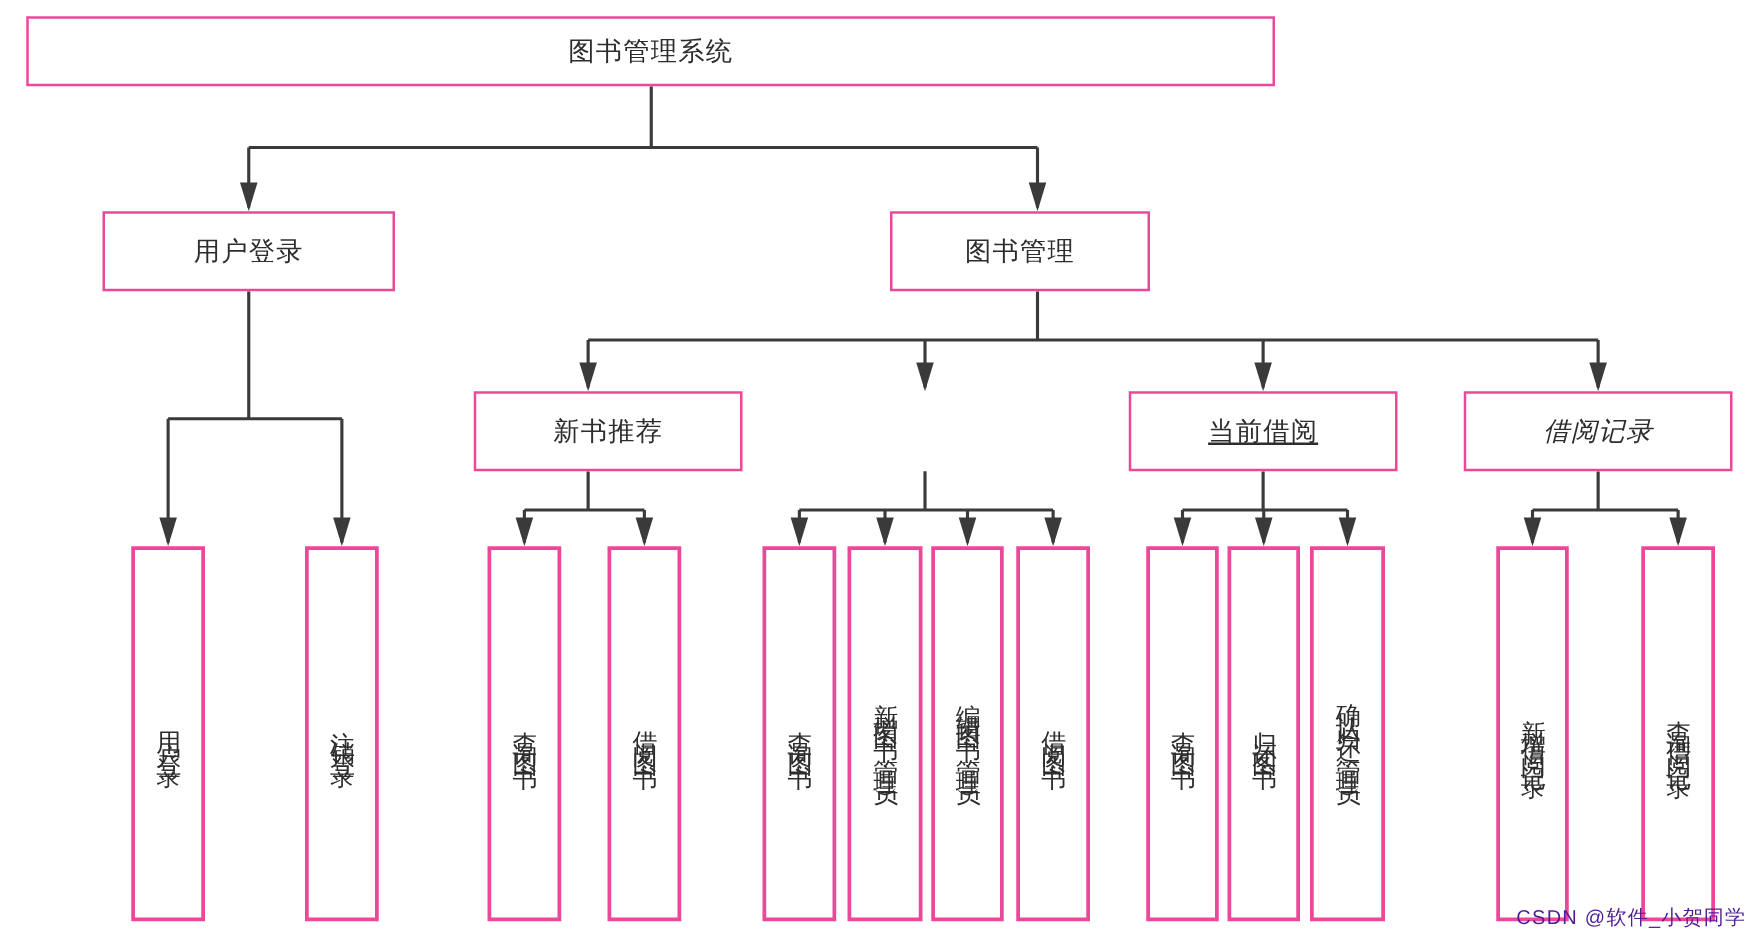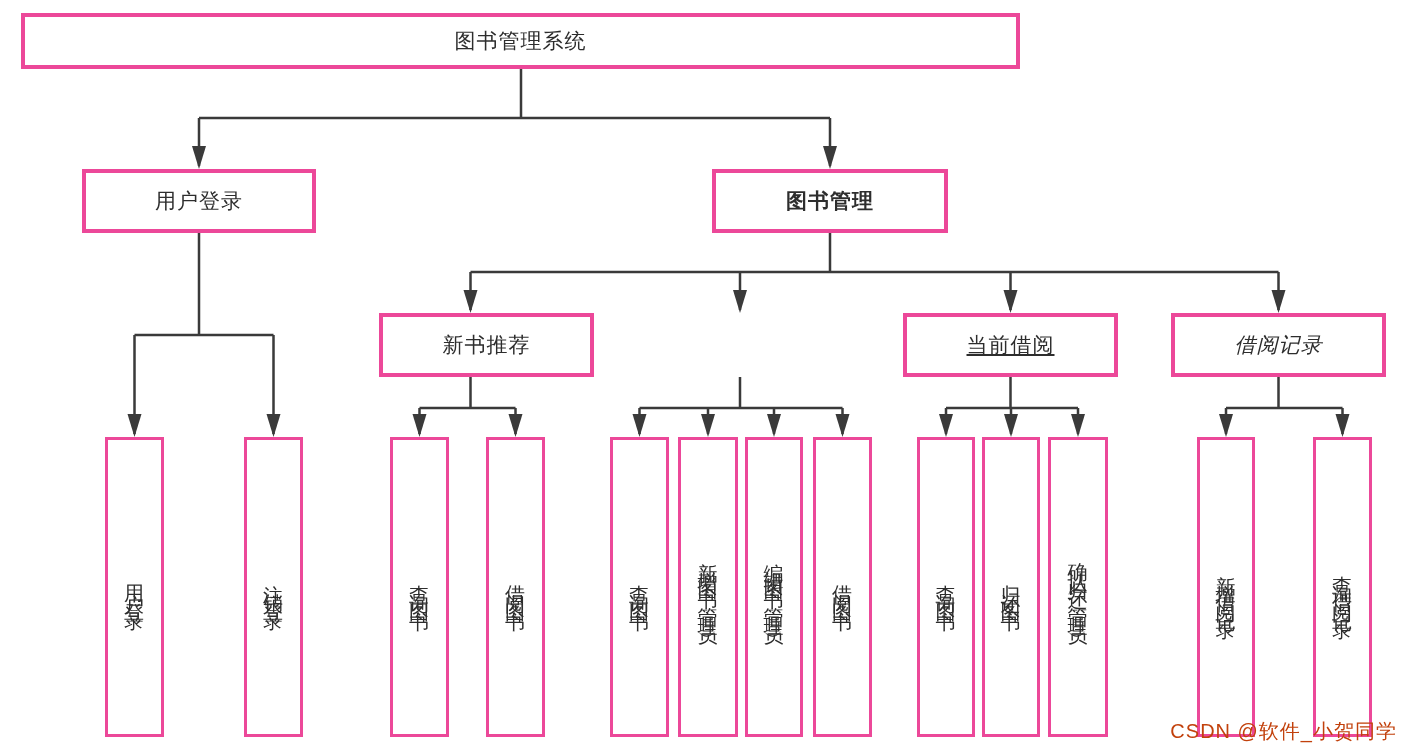--- a/index.html
+++ b/index.html
@@ -14,21 +14,21 @@
   .wires {
     position: absolute;
     left: 0; top: 0;
     width: 1405px; height: 747px;
     pointer-events: none;
   }
   .node {
     position: absolute;
     box-sizing: border-box;
     background: #ffffff;
-    border: 4px solid #ec4899;
+    border: 2px solid #ec4899;
     color: #2d2d2d;
     display: flex;
     align-items: center;
     justify-content: center;
     text-align: center;
   }
   .hnode { font-size: 21px; letter-spacing: 1px; }
   .leaf  { border-width: 3px; }
   .leaf .vtext {
     writing-mode: vertical-rl;
@@ -36,22 +36,22 @@
     font-size: 20px;
     letter-spacing: 9px;
     line-height: 1;
     color: #2d2d2d;
     white-space: nowrap;
   }
   .watermark {
     position: absolute;
     right: 8px;
     bottom: 2px;
-    font-size: 20px;
-    color: #c2410c;
+    font-size: 16px;
+    color: #4c1d95;
     letter-spacing: 1px;
     z-index: 5;
     white-space: nowrap;
   }
 </style>
 </head>
 <body>
 
 <div id="stage">
 
@@ -84,21 +84,21 @@
       <polygon points="1004,414 1018,414 1011,437"></polygon>
       <polygon points="1071,414 1085,414 1078,437"></polygon>
       <polygon points="1219,414 1233,414 1226,437"></polygon>
       <polygon points="1335.5,414 1349.5,414 1342.5,437"></polygon>
     </g>
   </svg>
 
   <div class="node hnode" style="left:21px; top:13px; width:999px; height:56px;">图书管理系统</div>
 
   <div class="node hnode" style="left:82px; top:169px; width:234px; height:64px;">用户登录</div>
-  <div class="node hnode" style="left:712px; top:169px; width:236px; height:64px;font-weight:bold;">图书管理</div>
+  <div class="node hnode" style="left:712px; top:169px; width:208px; height:64px;">图书管理</div>
 
   <div class="node hnode" style="left:379px; top:313px; width:215px; height:64px;font-family:Liberation Serif, serif;">新书推荐</div>
   <div class="node hnode" style="left:903px; top:313px; width:215px; height:64px;text-decoration:underline;">当前借阅</div>
   <div class="node hnode" style="left:1171px; top:313px; width:215px; height:64px;font-style:italic;">借阅记录</div>
 
   <div class="node leaf" style="left:105px; top:437px; width:59px; height:300px;">
     <span class="vtext">用户登录</span>
   </div>
   <div class="node leaf" style="left:244px; top:437px; width:59px; height:300px;">
     <span class="vtext">注销登录</span>

